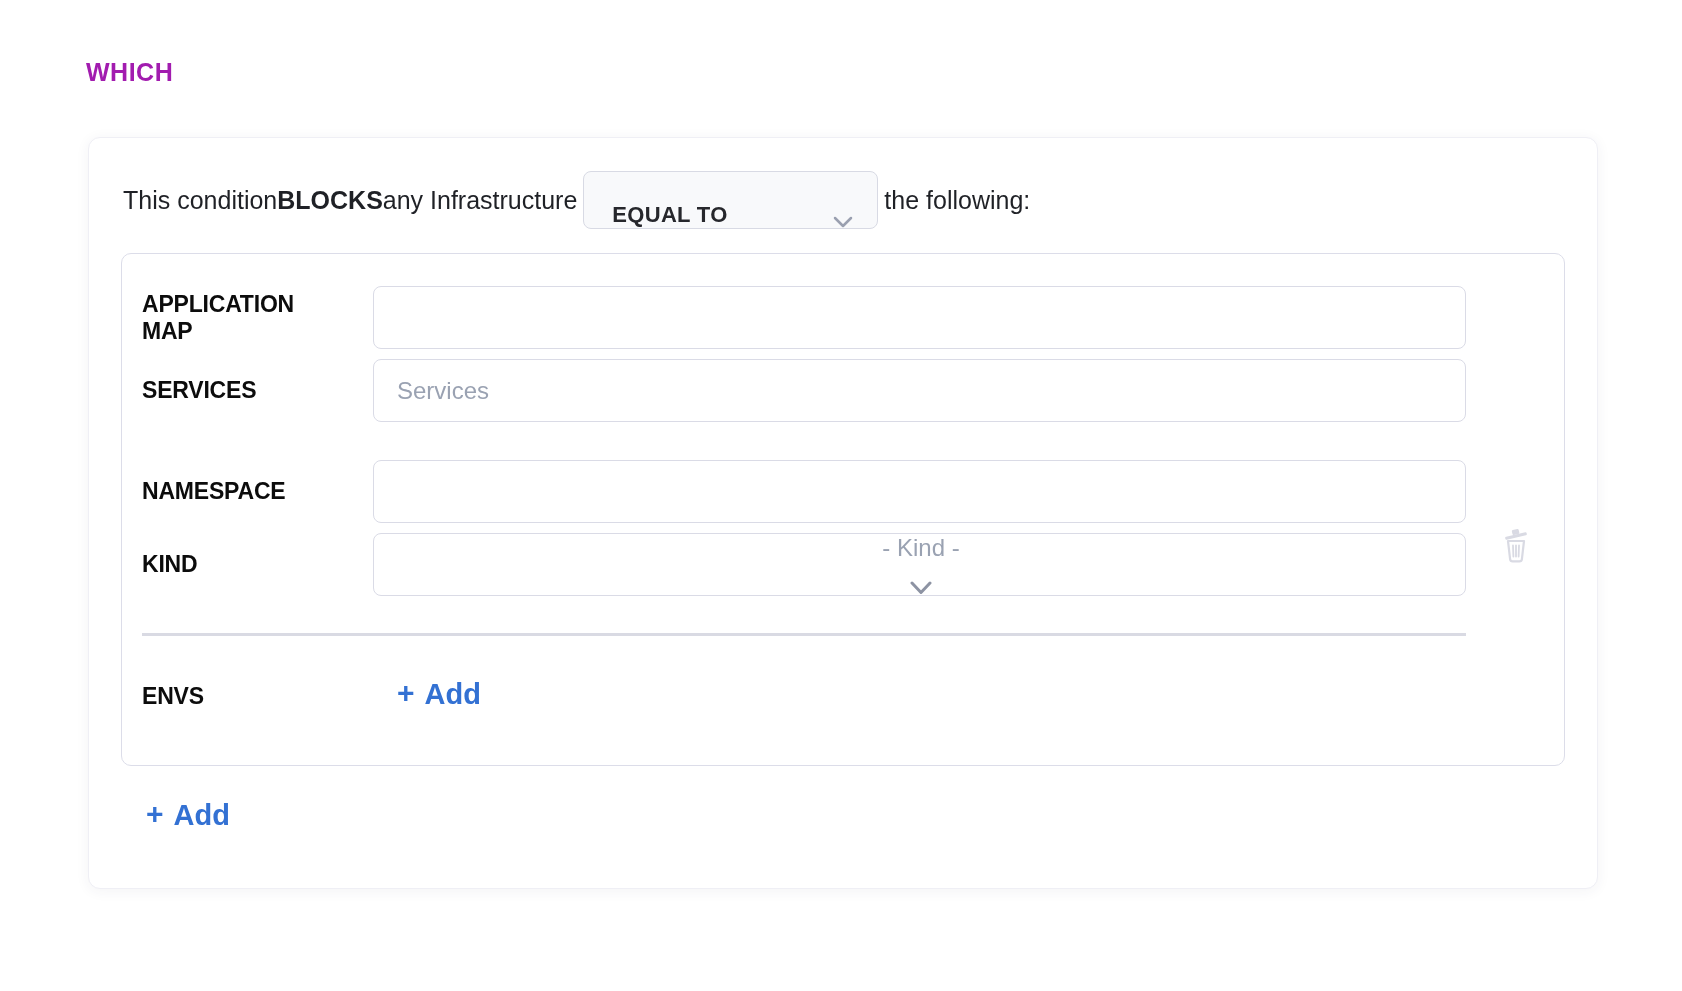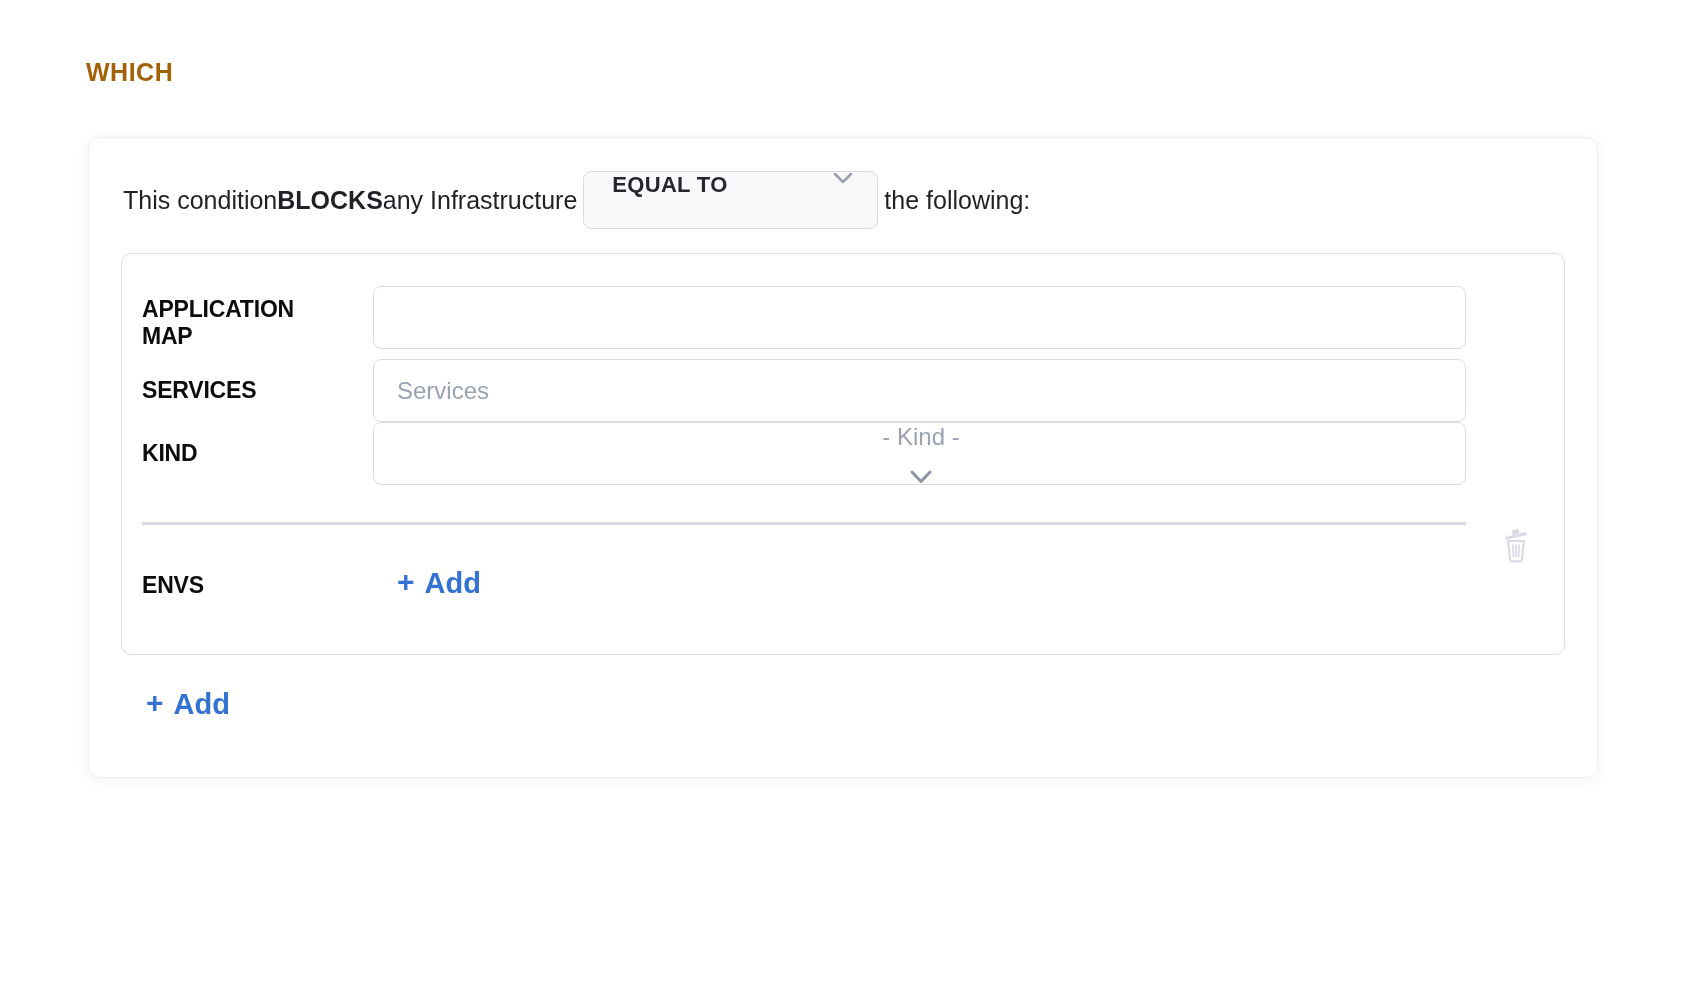--- a/index.html
+++ b/index.html
@@ -2,21 +2,21 @@
 <html><head>
 <meta charset="utf-8">
 <style>
   * { box-sizing: border-box; margin: 0; padding: 0; }
   html, body { width: 1682px; height: 991px; background: #ffffff; overflow: hidden;
                font-family: "Liberation Sans", sans-serif; }
 
   .section-heading {
     margin: 58px 0 0 86px;
     font-size: 25px; font-weight: bold; letter-spacing: .5px;
-    color: #a16207;
+    color: #a21caf;
   }
 
   .condition-card {
     position: relative;
     width: 1510px; margin: 50px 0 0 88px;
     background: #ffffff;
     border: 1px solid #efeff5;
     border-radius: 12px;
     box-shadow: 0 2px 14px rgba(50,50,80,0.06);
     padding: 33px 32px 58px 32px;
@@ -26,21 +26,21 @@
   .condition-sentence {
     display: flex; align-items: center; 
     font-size: 25px; color: #1f2126; margin-left: 2px;
   }
   .condition-sentence .emph { font-weight: bold; }
 
   .operator-select {
     width: 295px; height: 58px; margin: 0 6px;
     background: #f8f9fb;
     border: 1.5px solid #d8dae4; border-radius: 8px;
-    display: flex; align-items: flex-start; justify-content: space-between;
+    display: flex; align-items: flex-end; justify-content: space-between;
     padding: 0 24px 0 28px;
     font-size: 22px; font-weight: bold; letter-spacing: .3px; color: #26272c;
     cursor: pointer;
   }
   .chev { flex: 0 0 auto; }
 
   
   .infra-block {
     position: relative;
     margin-top: 24px;
@@ -70,22 +70,22 @@
   }
   .text-input::placeholder { color: #9aa2b2; opacity: 1; }
 
   .kind-select {
     display: flex; align-items: center; justify-content: space-between;
     cursor: pointer;
     flex-direction: column;
   }
   .kind-placeholder { color: #9aa2b2; }
 
-  .mb10 { margin-bottom: 10px; align-items: flex-end; }
-  .mb38 { }
+  .mb10 { margin-bottom: 10px; }
+  .mb38 { margin-bottom: 38px; }
   .mb8  { margin-bottom: 8px; }
 
   .divider {
     height: 3px; background: #d9dae3; border: none;
     margin-top: 37px;
   }
 
   .envs-row { display: flex; align-items: flex-end; margin-top: 37px; height: 36px; }
 
   .add-link {
@@ -140,20 +140,28 @@
 
     <div class="field-row mb38">
       <div class="field-label">
         <span>SERVICES</span>
       </div>
       <div class="field-value">
         <input class="text-input" type="text" placeholder="Services" style="">
       </div>
     </div>
 
+    <div class="field-row mb10">
+      <div class="field-label">
+        <span>NAMESPACE</span>
+      </div>
+      <div class="field-value">
+        <input class="text-input" type="text" placeholder="" style="">
+      </div>
+    </div>
 
     <div class="field-row mb8">
       <div class="field-label">
         <span>KIND</span>
       </div>
       <div class="field-value">
         <div class="kind-select">
           <span class="kind-placeholder">- Kind -</span>
           <svg width="22" height="14" viewBox="0 0 22 14" fill="none">
             <path d="M2 2 L11 11.5 L20 2" stroke="#8d93a3" stroke-width="3" stroke-linecap="round" stroke-linejoin="round"></path>

